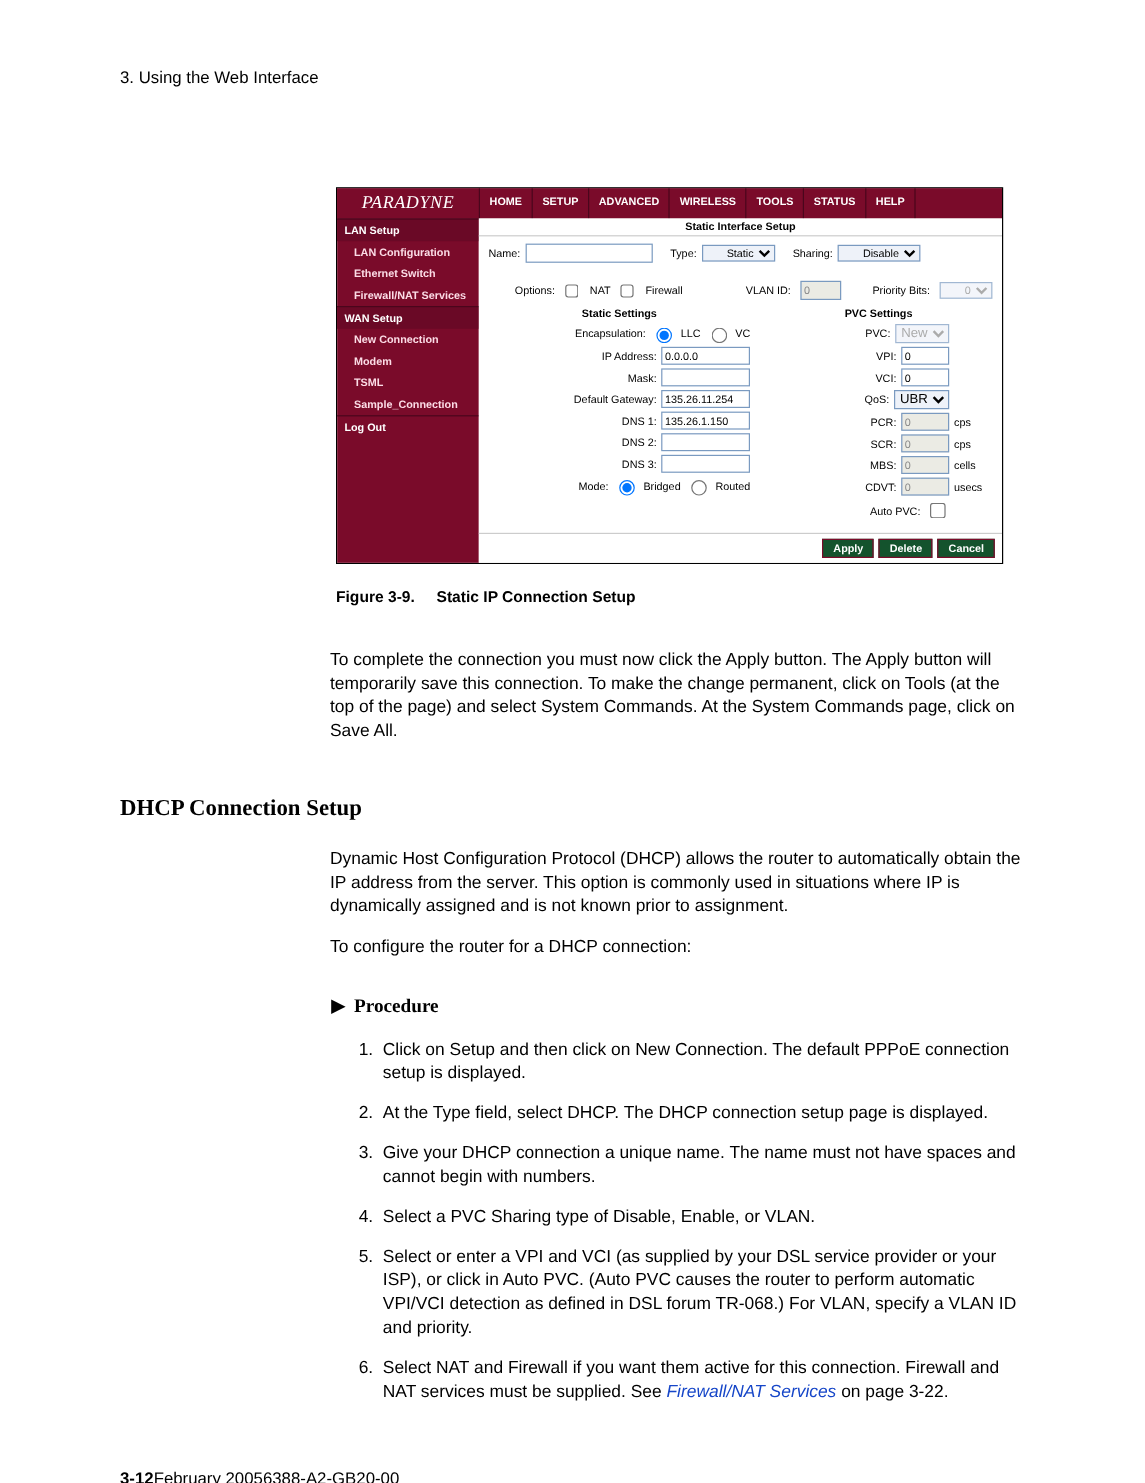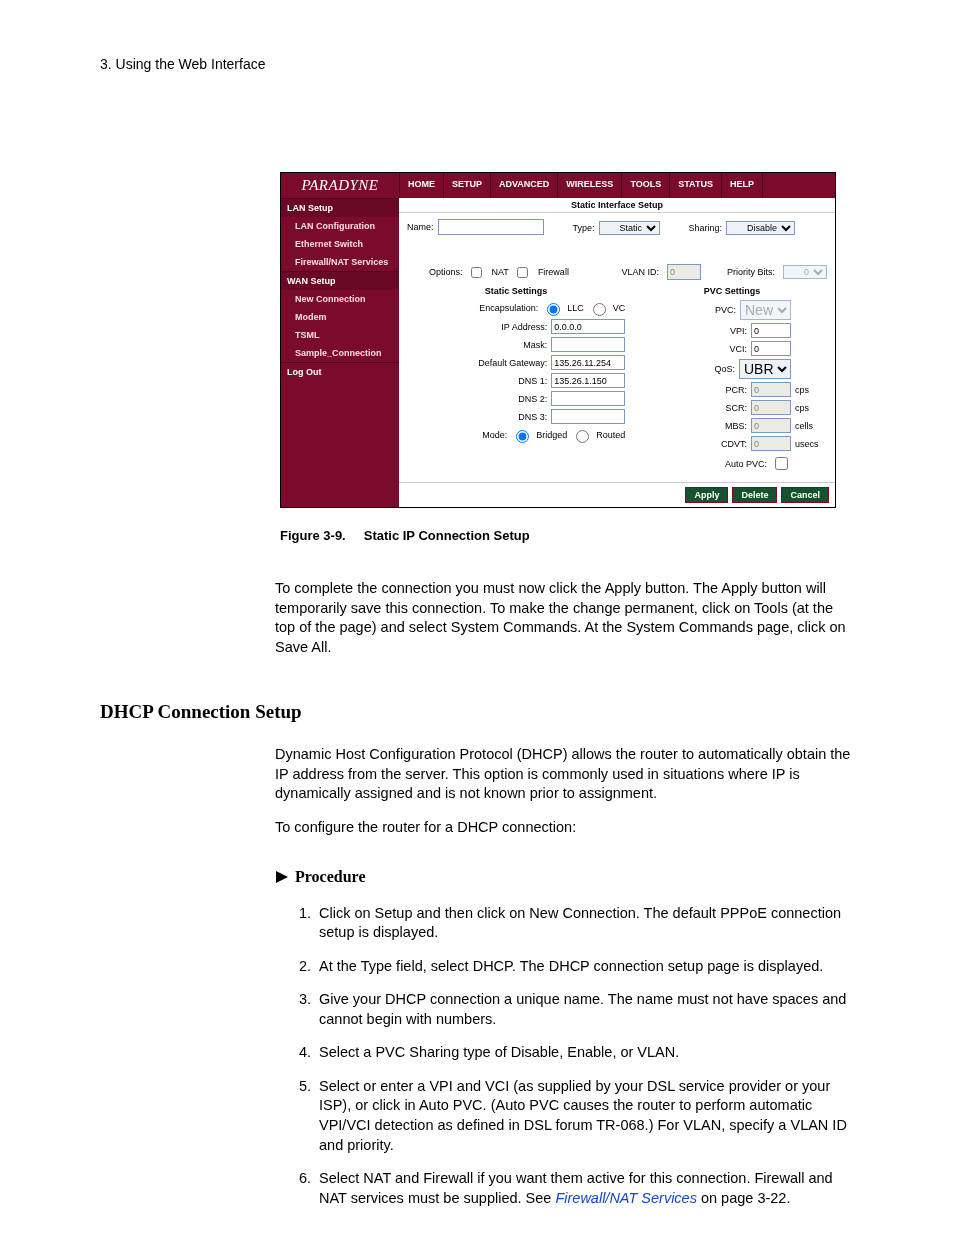--- a/index.html
+++ b/index.html
@@ -76,21 +76,20 @@
   }
   .footer .left { font-weight: bold; }
 
   
   .ui {
     width: 554px;
     border: 1px solid #000;
     font-family: Verdana, Geneva, sans-serif;
     font-size: 10px;
     background: #fff;
-    margin-top: 16px;
   }
   .ui-top {
     display: flex;
     background: #7a0b2a;
   }
   .logo {
     width: 118px;
     background: #7a0b2a;
     color: #fff;
     font-family: "Times New Roman", Times, serif;
@@ -151,22 +150,21 @@
     text-align: center;
     font-weight: bold;
     font-size: 9px;
     padding: 2px 0;
     border-bottom: 1px solid #ccc;
   }
   .form-area {
     padding: 6px 8px 2px 8px;
     display: flex;
     flex-wrap: wrap;
-    gap: 29px;
-    align-items: flex-end;
+    gap: 15px;
   }
   .field {
     display: flex;
     align-items: center;
     gap: 4px;
     font-size: 9px;
   }
   .field input[type=text] {
     height: 14px;
     font-size: 9px;
@@ -206,21 +204,21 @@
   }
   .row .lbl { text-align: right; }
   .row input[type=text] {
     height: 13px;
     width: 68px;
     font-size: 9px;
     border: 1px solid #7a9ac0;
     padding: 0 2px;
   }
   .row select {
-    font-size: 14px;
+    font-size: 11px;
     border: 1px solid #7a9ac0;
     background: #eef2f9;
   }
   .row .unit { width: 32px; text-align: left; font-size: 9px; }
   .btn-row {
     border-top: 1px solid #ccc;
     padding: 4px 6px;
     display: flex;
     justify-content: flex-end;
     gap: 4px;

